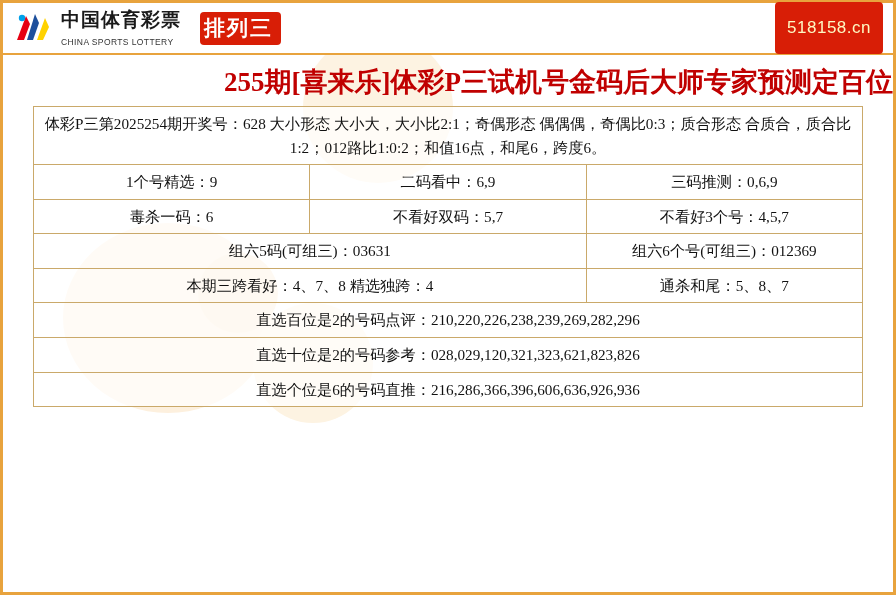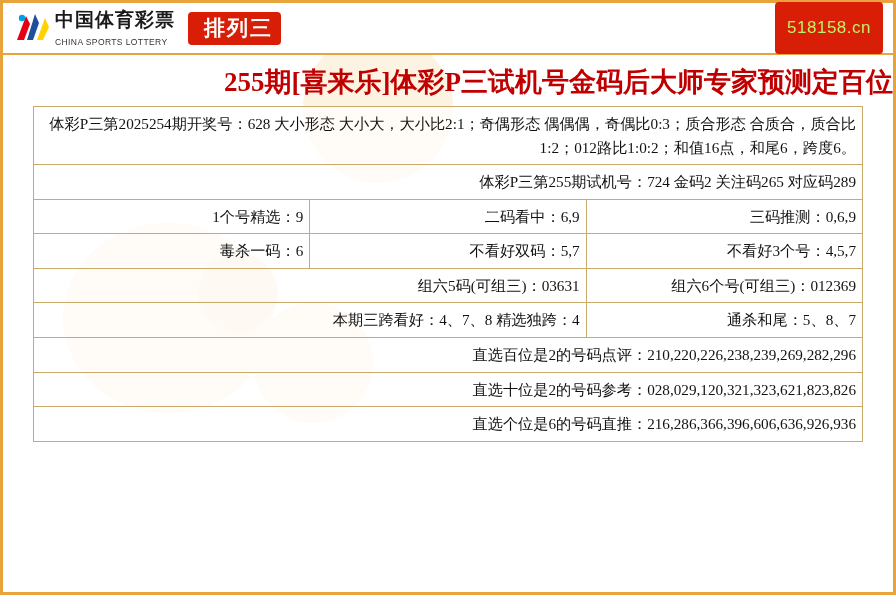--- a/index.html
+++ b/index.html
@@ -45,21 +45,21 @@
     background: #ffffff;
     border-bottom: 2px solid #e8a33d;
     display: flex;
     align-items: center;
     padding: 0 10px;
     box-sizing: border-box;
   }
   .logo-wrap {
     display: flex;
     align-items: center;
-    gap: 4px;
+    gap: 10px;
   }
   .logo-mark {
     width: 38px; height: 36px;
     position: relative;
     flex: none;
   }
   .logo-text {
     line-height: 1.05;
   }
   .logo-cn {
@@ -76,32 +76,32 @@
     letter-spacing: 0.4px;
     margin-top: 8px;
   }
   .badge-plrs {
     margin-left: 9px;
     background: #d81e06;
     color: #fff;
     font-family: "Liberation Sans", sans-serif;
     font-size: 21px;
     font-weight: bold;
-    padding: 2px 8px 3px 16px;
+    padding: 2px 8px 3px 4px;
     border-radius: 4px;
     letter-spacing: 2px;
     position: relative;
     top: 1px;
   }
   .site-tag {
     margin-left: auto;
     background: #d81e06;
     border-radius: 4px;
     padding: 16px 12px;
-    color: #bef264;
+    color: #fef9c3;
     font-family: "Liberation Sans", sans-serif;
     font-size: 17px;
     letter-spacing: 0.5px;
   }
 
   
   .title {
     position: relative;
     text-align: right;
     font-size: 27px;
@@ -119,21 +119,21 @@
     box-sizing: border-box;
   }
   table.main {
     width: 100%;
     border-collapse: collapse;
     background: rgba(255,255,255,0.72);
     table-layout: fixed;
   }
   table.main td {
     border: 1px solid #caa96a;
-    text-align: right;
+    text-align: center;
     font-size: 15.2px;
     color: #111;
     padding: 5px 6px;
     line-height: 1.55;
     font-family: "Liberation Serif", "DejaVu Serif", serif;
   }
   td.lead {
     text-align: left;
     padding: 6px 12px;
     line-height: 1.65;
@@ -182,23 +182,20 @@
 
   <div class="title">255期[喜来乐]体彩P三试机号金码后大师专家预测定百位</div>
 
   <div class="tbl-wrap">
     <table class="main">
       <tbody>
         <tr>
           <td class="lead" colspan="3">体彩P三第2025254期开奖号：628 大小形态 大小大，大小比2:1；奇偶形态 偶偶偶，奇偶比0:3；质合形态 合质合，质合比1:2；012路比1:0:2；和值16点，和尾6，跨度6。</td>
         </tr>
         <tr>
-          <td colspan="3">体彩P三第255期试机号：724  金码2 关注码265 对应码289</td>
-        </tr>
-        <tr>
           <td>1个号精选：9</td>
           <td>二码看中：6,9</td>
           <td>三码推测：0,6,9</td>
         </tr>
         <tr>
           <td>毒杀一码：6</td>
           <td>不看好双码：5,7</td>
           <td>不看好3个号：4,5,7</td>
         </tr>
         <tr>

